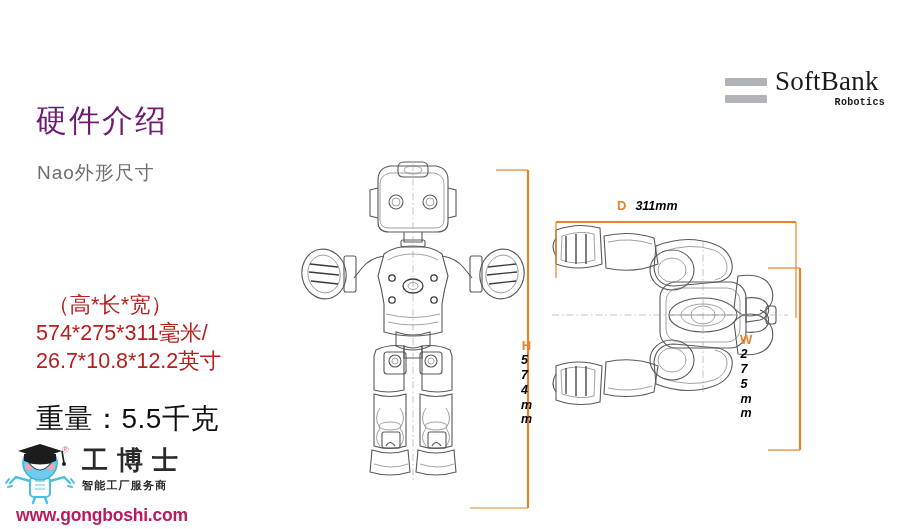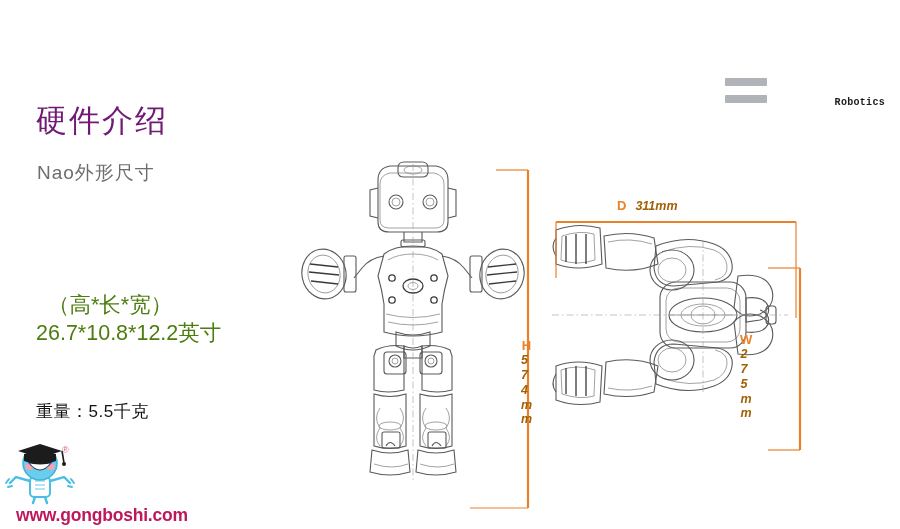--- a/index.html
+++ b/index.html
@@ -16,32 +16,32 @@
   .brand-bars i{display:block;width:42px;height:8px;background:#b0b3b8;border-radius:1px;}
   .brand-bars i:last-child{margin-top:9px;}
   .brand-name{position:absolute;left:50px;top:-2px;font-family:"Liberation Serif","DejaVu Serif",serif;
     font-size:27px;letter-spacing:.2px;color:#1b1b1b;line-height:1;}
   .brand-sub{position:absolute;right:0px;top:27px;font-family:Liberation Mono, monospace;
     font-size:10px;font-weight:bold;color:#1b1b1b;letter-spacing:.3px;}
 
   
   .title{position:absolute;left:36px;top:100px;font-size:31px;color:#701a75;letter-spacing:2px;font-weight:normal;}
   .subtitle{position:absolute;left:37px;top:160px;font-size:19px;color:#6e6e6e;letter-spacing:1px;}
-  .spec-dims{position:absolute;left:36px;top:292px;font-size:21.5px;color:#4d7c0f;line-height:1.3;}
+  .spec-dims{position:absolute;left:36px;top:292px;font-size:21.5px;color:#b91c1c;line-height:1.3;}
   .spec-dims .l1{padding-left:12px;}
-  .weight{position:absolute;left:36px;top:400px;font-size:17px;color:#111;letter-spacing:.5px;}
+  .weight{position:absolute;left:36px;top:400px;font-size:28px;color:#111;letter-spacing:.5px;}
 
   
   .figure{position:absolute;left:300px;top:150px;width:600px;height:379px;}
   .figure svg{position:absolute;left:0;top:0;}
 
   
   .dim{position:absolute;}
   .dim .letter{font-size:13px;font-weight:bold;color:#E8822A;font-family:"Liberation Sans",sans-serif;}
-  .dim .val{font-size:12.5px;font-style:italic;font-weight:bold;color:#a16207;
+  .dim .val{font-size:12.5px;font-style:italic;font-weight:bold;color:#000000;
     font-family:"Liberation Sans",sans-serif;}
   .vstack{display:flex;flex-direction:column;align-items:center;line-height:1.18;}
   .vstack .val span{display:block;}
 
   #dim-h{left:221px;top:188px;}
   #dim-w{left:440px;top:182px;}
   #dim-d{left:317px;top:48px;display:flex;align-items:baseline;gap:9px;}
 
   
   .wm{position:absolute;left:4px;top:443px;width:200px;height:84px;}
@@ -57,28 +57,30 @@
 </head>
 <body>
 
 <div class="slide">
 
   <div class="brand">
     <div class="brand-bars">
         <i></i>
         <i></i>
       </div>
+    <div class="brand-name">SoftBank</div>
     <div class="brand-sub">Robotics</div>
   </div>
 
   <div class="title">硬件介绍</div>
   <div class="subtitle">Nao外形尺寸</div>
 
   <div class="spec-dims">
     <div class="l1">（高*长*宽）</div>
+    <div>574*275*311毫米/</div>
     <div>26.7*10.8*12.2英寸</div>
   </div>
   <div class="weight">重量：5.5千克</div>
 
   <div class="figure">
 
     <svg width="600" height="379" viewBox="0 0 600 379">
       <defs>
         <style>
           .ln{fill:none;stroke:#5a5a5a;stroke-width:1.1;}
@@ -289,16 +291,20 @@
       <ellipse cx="30" cy="14" rx="2" ry="2.6" fill="#1e3b4a"></ellipse>
       <ellipse cx="43" cy="14" rx="2" ry="2.6" fill="#1e3b4a"></ellipse>
       <path d="M25 20 q11 14 22 0 z" fill="#ffffff" stroke="#2e4a57" stroke-width="1.2"></path>
 
       <path d="M14 8 L36 1 L58 8 L36 15 Z" fill="#1c1c1c"></path>
       <path d="M20 11 l0 7 q16 7 32 0 l0 -7" fill="#1c1c1c"></path>
       <path d="M58 8 l2 12" stroke="#1c1c1c" stroke-width="1.6"></path>
       <circle cx="60" cy="21" r="2" fill="#1c1c1c"></circle>
     </svg>
     <div class="wm-reg">®</div>
+    <div class="wm-text">
+      <div class="wm-cn">工博士</div>
+      <div class="wm-sub">智能工厂服务商</div>
+    </div>
     <div class="wm-url">www.gongboshi.com</div>
   </div>
 
 </div>
 
 </body></html>

